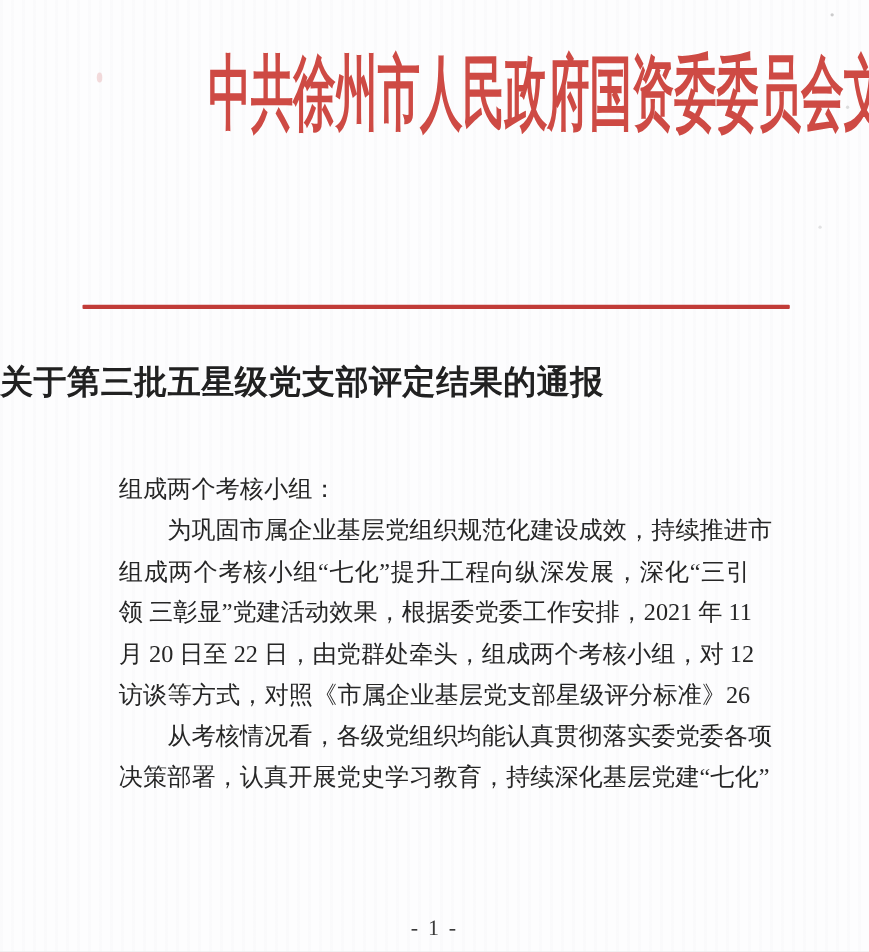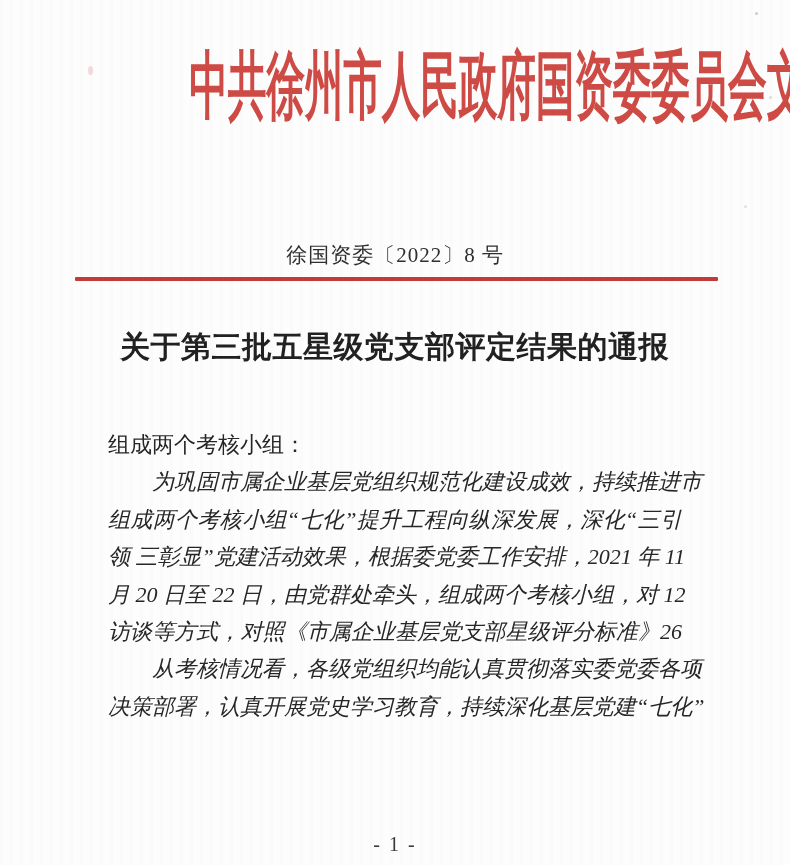--- a/index.html
+++ b/index.html
@@ -38,21 +38,21 @@
     position:absolute;
     top:277px;left:75px;
     width:643px;height:4px;
     background:#c13c38;
     border-radius:1px;
   }
   .doc-title{
     position:absolute;
     top:327px;left:0;right:1px;
     margin:0;
-    text-align:center;
+    text-align:left;
     font-size:30px;
     font-weight:bold;
     color:#212121;
     letter-spacing:0.5px;
     white-space:nowrap;
   }
   .doc-body{
     position:absolute;
     top:426px;left:108px;
     width:574px;
@@ -60,21 +60,20 @@
     line-height:37.4px;
     color:#262626;
   }
   .body-line{
     white-space:nowrap;
     height:37.4px;
   }
   .body-line.just{
     text-align:justify;
     text-align-last:justify;
-    font-style:italic;
   }
   .body-line.indent{
     text-indent:2em;
   }
   .page-number{
     position:absolute;
     top:833px;left:0;right:0;
     text-align:center;
     font-size:20px;
     letter-spacing:2px;
@@ -86,21 +85,20 @@
   .speck.s3{left:769px;top:96px;width:3px;height:3px;background:rgba(110,110,110,0.22);}
   .speck.s4{left:744px;top:205px;width:3px;height:3px;background:rgba(120,120,120,0.20);}
 </style>
 </head>
 <body>
 
 <div class="page">
 
   <div class="header-title">中共徐州市人民政府国资委委员会文件</div>
 
-  <div class="doc-number">徐国资委〔2022〕8 号</div>
 
   <div class="red-line"></div>
 
   <h1 class="doc-title">关于第三批五星级党支部评定结果的通报</h1>
 
   <div class="doc-body">
     <div class="body-line">组成两个考核小组：</div>
     <div class="body-line indent just">为巩固市属企业基层党组织规范化建设成效，持续推进市</div>
     <div class="body-line just">组成两个考核小组“七化”提升工程向纵深发展，深化“三引</div>
     <div class="body-line just">领 三彰显”党建活动效果，根据委党委工作安排，2021 年 11</div>

